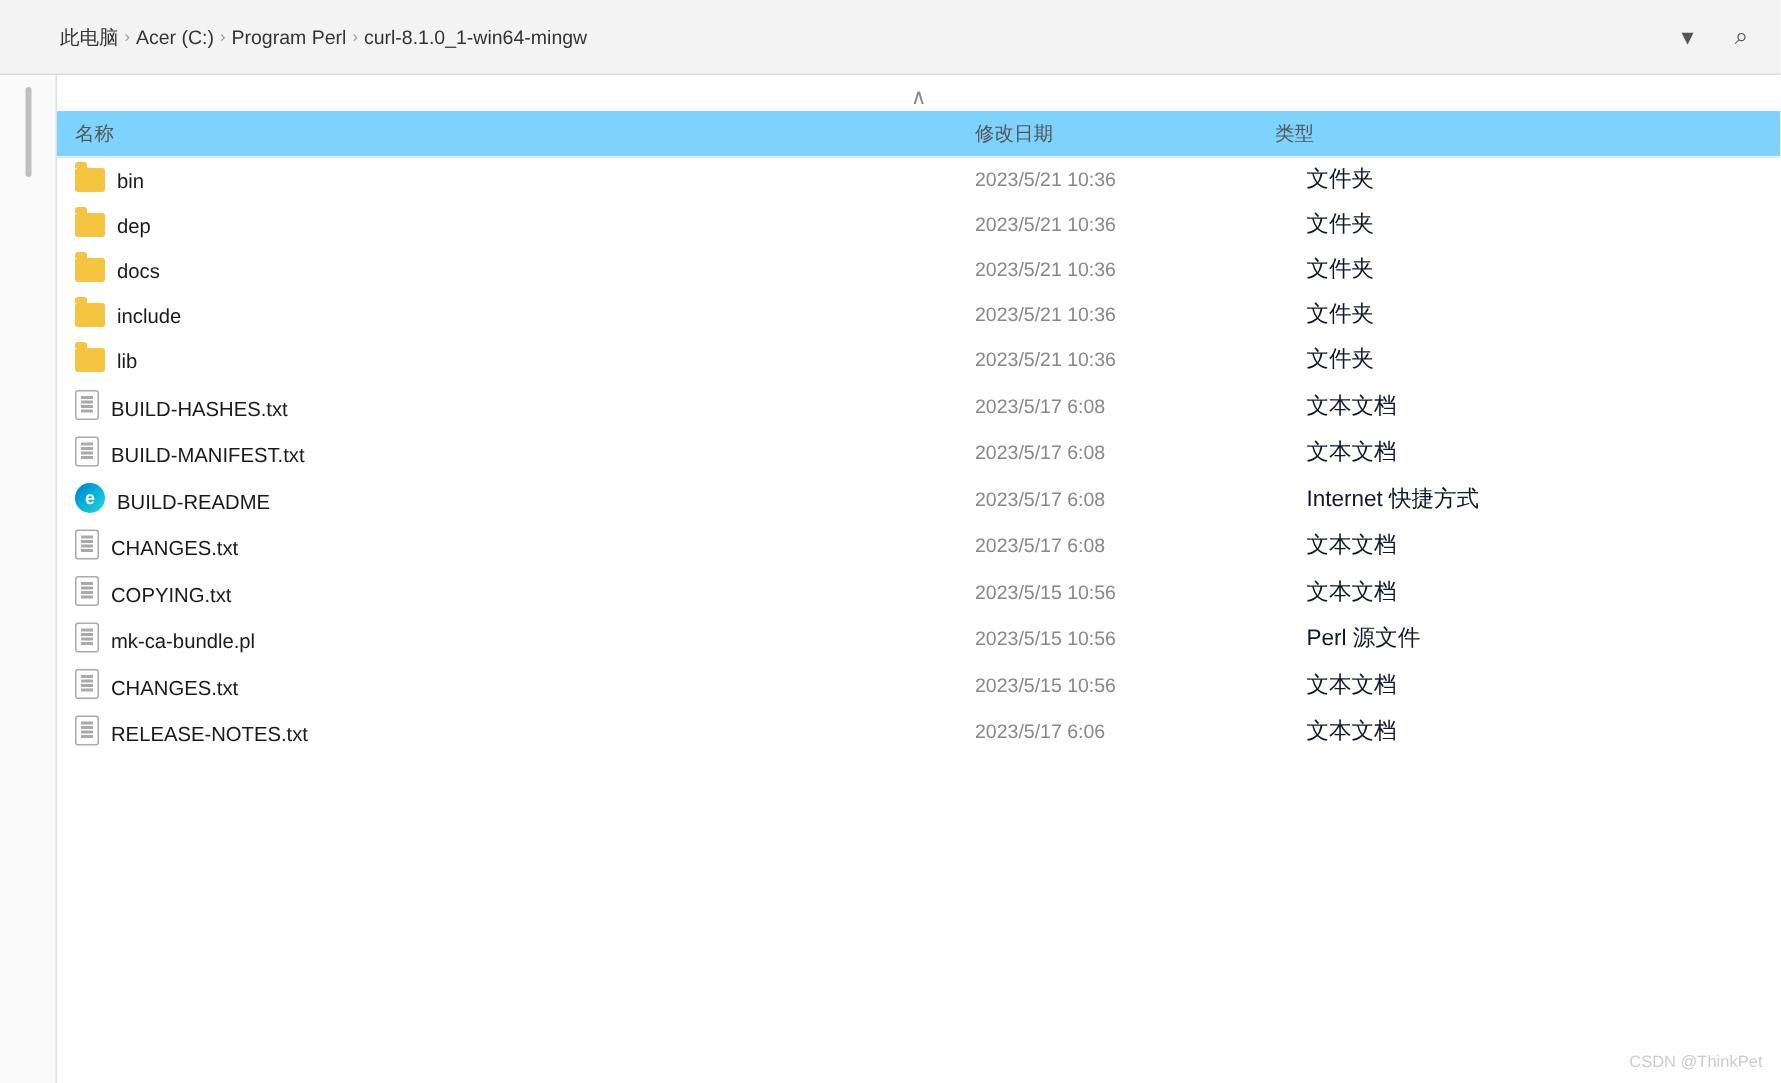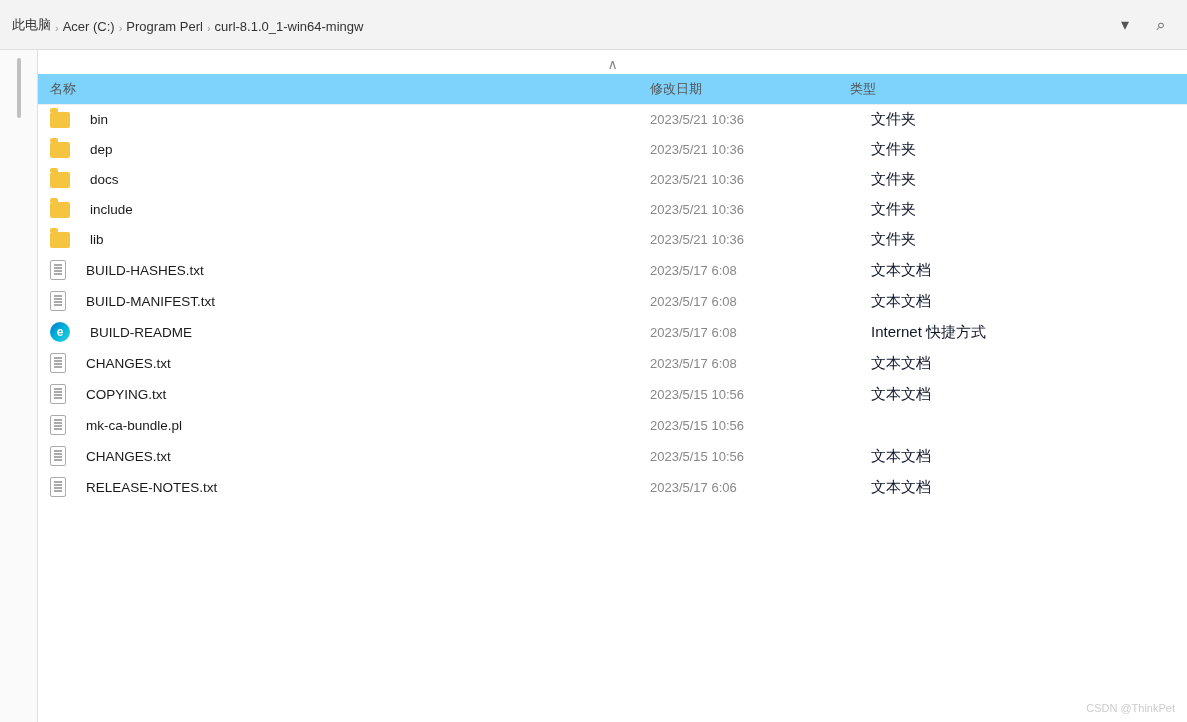--- a/index.html
+++ b/index.html
@@ -22,25 +22,26 @@
       background: #f3f3f3;
       border-bottom: 1px solid #ddd;
       display: flex;
       align-items: center;
       padding: 0 12px;
       gap: 6px;
     }
 
     .breadcrumb {
       display: flex;
-      align-items: flex-end;
+      align-items: center;
       gap: 4px;
       font-size: 13px;
       color: #333;
       flex: 1;
+      margin-left: 28px;
     }
 
     .breadcrumb-item {
       color: #333;
     }
 
     .breadcrumb-sep {
       color: #999;
       font-size: 11px;
     }
@@ -136,22 +137,22 @@
       align-items: center;
       padding: 5px 12px;
       font-size: 13.5px;
       cursor: pointer;
       border-bottom: 1px solid transparent;
     }
 
     .file-row-name {
       flex: 0 0 600px;
       display: flex;
-      align-items: center;
-      gap: 20px;
+      align-items: flex-end;
+      gap: 8px;
     }
 
     .file-row-date {
       flex: 0 0 200px;
       color: #888;
       font-size: 13px;
     }
 
     .file-row-type {
       flex: 1;
@@ -353,20 +354,21 @@
       </div>
       <div class="file-row-date">2023/5/15 10:56</div>
       <div class="file-row-type">文本文档</div>
     </div>
         <div class="file-row">
       <div class="file-row-name">
         <span class="txt-icon"></span>
         <span class="file-name-text">mk-ca-bundle.pl</span>
       </div>
       <div class="file-row-date">2023/5/15 10:56</div>
+      <div class="file-row-type">Perl 源文件</div>
     </div>
         <div class="file-row">
       <div class="file-row-name">
         <span class="txt-icon"></span>
         <span class="file-name-text">CHANGES.txt</span>
       </div>
       <div class="file-row-date">2023/5/15 10:56</div>
       <div class="file-row-type">文本文档</div>
     </div>
         <div class="file-row">

